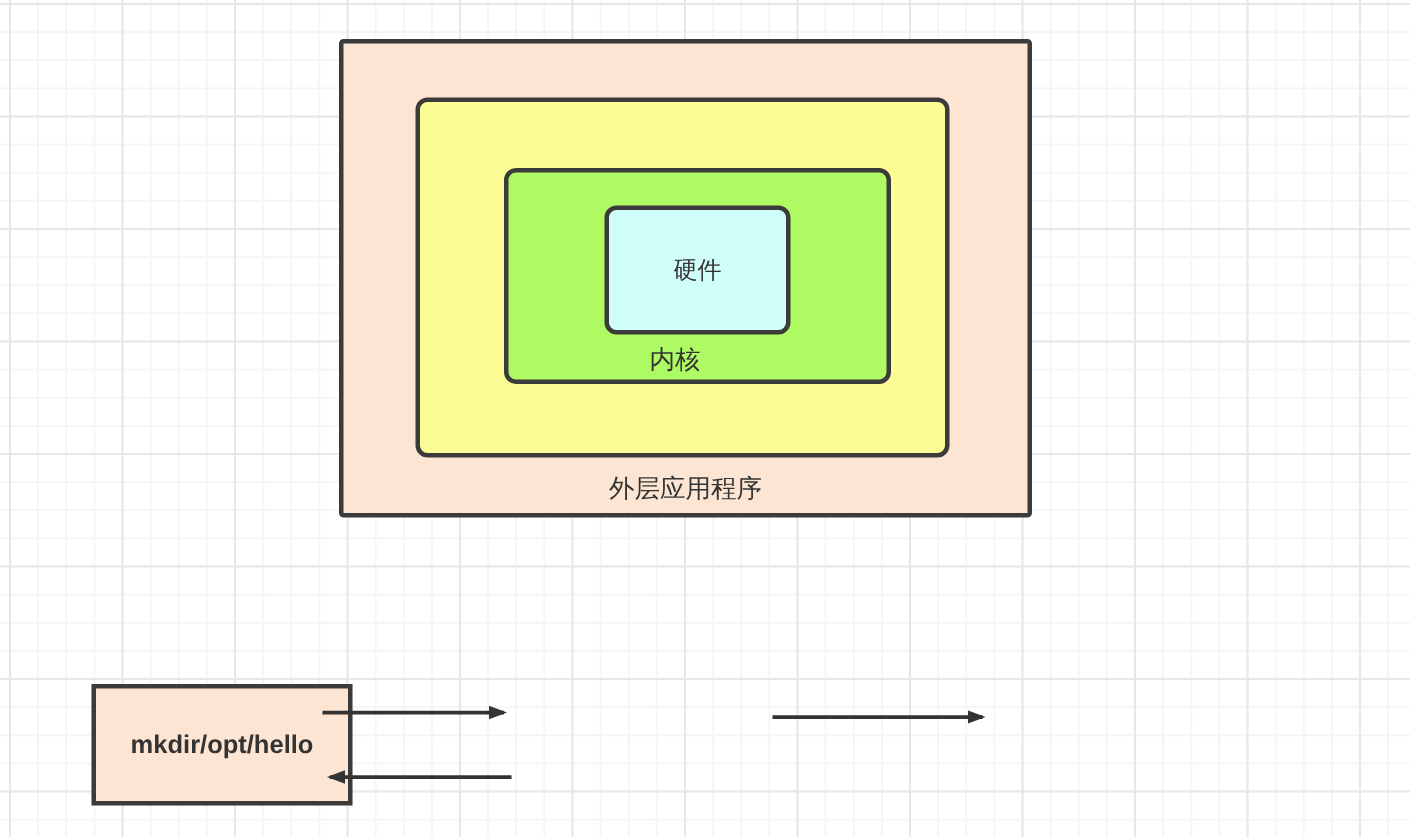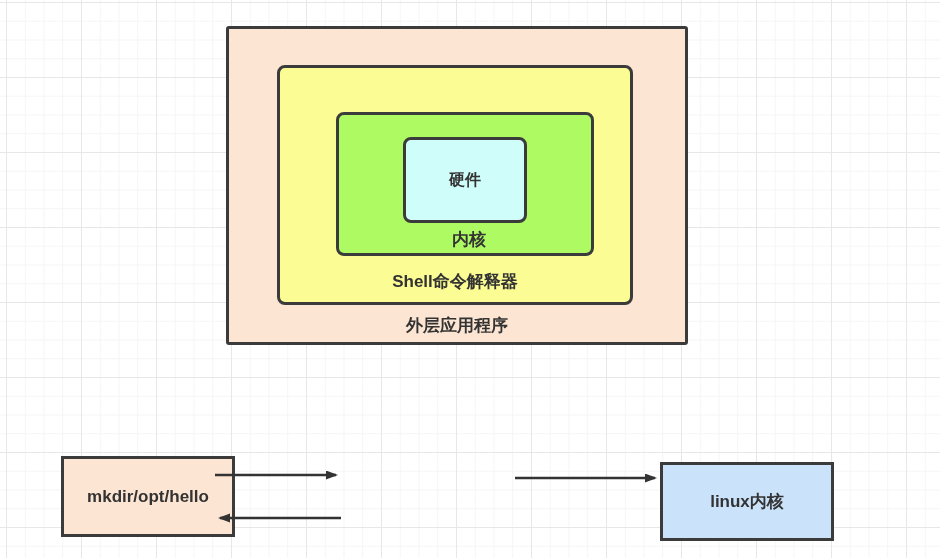--- a/index.html
+++ b/index.html
@@ -26,32 +26,32 @@
     box-sizing: border-box;
     border: 3px solid var(--border);
   }
   .dlabel {
     position: absolute;
     box-sizing: border-box;
     display: flex;
     align-items: center;
     justify-content: center;
     color: #333333;
-    font-weight: 700;
+    font-weight: 400;
     font-size: 17px;
     white-space: nowrap;
     pointer-events: none;
   }
   
   .outer-box  { left: 226px; top: 26px;  width: 462px; height: 319px; background: var(--peach);  border-radius: 3px; }
   .yellow-box { left: 277px; top: 65px;  width: 356px; height: 240px; background: var(--yellow); border-radius: 8px; }
   .green-box  { left: 336px; top: 112px; width: 258px; height: 144px; background: var(--green);  border-radius: 8px; }
   .cyan-box   { left: 403px; top: 137px; width: 124px; height: 86px;  background: var(--cyan);   border-radius: 8px; }
   .hardware-label { left: 403px; top: 137px; width: 124px; height: 86px; font-size: 16px; }
-  .kernel-label   { left: 340px; top: 223px; width: 258px; height: 33px; }
+  .kernel-label   { left: 321px; top: 223px; width: 258px; height: 33px; }
   .shell-interp-label { left: 277px; top: 257px; width: 356px; height: 48px; }
   .outer-app-label    { left: 226px; top: 306px; width: 462px; height: 39px; }
   
   .flow-box {
     position: absolute;
     box-sizing: border-box;
     border: 3px solid var(--border);
     display: flex;
     align-items: center;
     justify-content: center;
@@ -75,25 +75,23 @@
 
 <div class="canvas">
 
   <div class="dbox outer-box"></div>
   <div class="dbox yellow-box"></div>
   <div class="dbox green-box"></div>
   <div class="dbox cyan-box"></div>
 
   <div class="dlabel hardware-label">硬件</div>
   <div class="dlabel kernel-label">内核</div>
-  <div class="dlabel shell-interp-label">Shell命令解释器</div>
   <div class="dlabel outer-app-label">外层应用程序</div>
 
   <div class="flow-box cmd-box">mkdir/opt/hello</div>
-  <div class="flow-box linux-box">linux内核</div>
 
   <svg class="arrows-svg" viewBox="0 0 940 558" xmlns="http://www.w3.org/2000/svg">
     <defs>
       <marker id="arrowhead" markerWidth="12" markerHeight="10" refX="10" refY="4.5" orient="auto" markerUnits="userSpaceOnUse">
         <path d="M0,0 L12,4.5 L0,9 Z" fill="#333333"></path>
       </marker>
     </defs>
     <line x1="215" y1="475" x2="336" y2="475" stroke="#333333" stroke-width="2.5" marker-end="url(#arrowhead)"></line>
     <line x1="341" y1="518" x2="220" y2="518" stroke="#333333" stroke-width="2.5" marker-end="url(#arrowhead)"></line>
     <line x1="515" y1="478" x2="655" y2="478" stroke="#333333" stroke-width="2.5" marker-end="url(#arrowhead)"></line>

